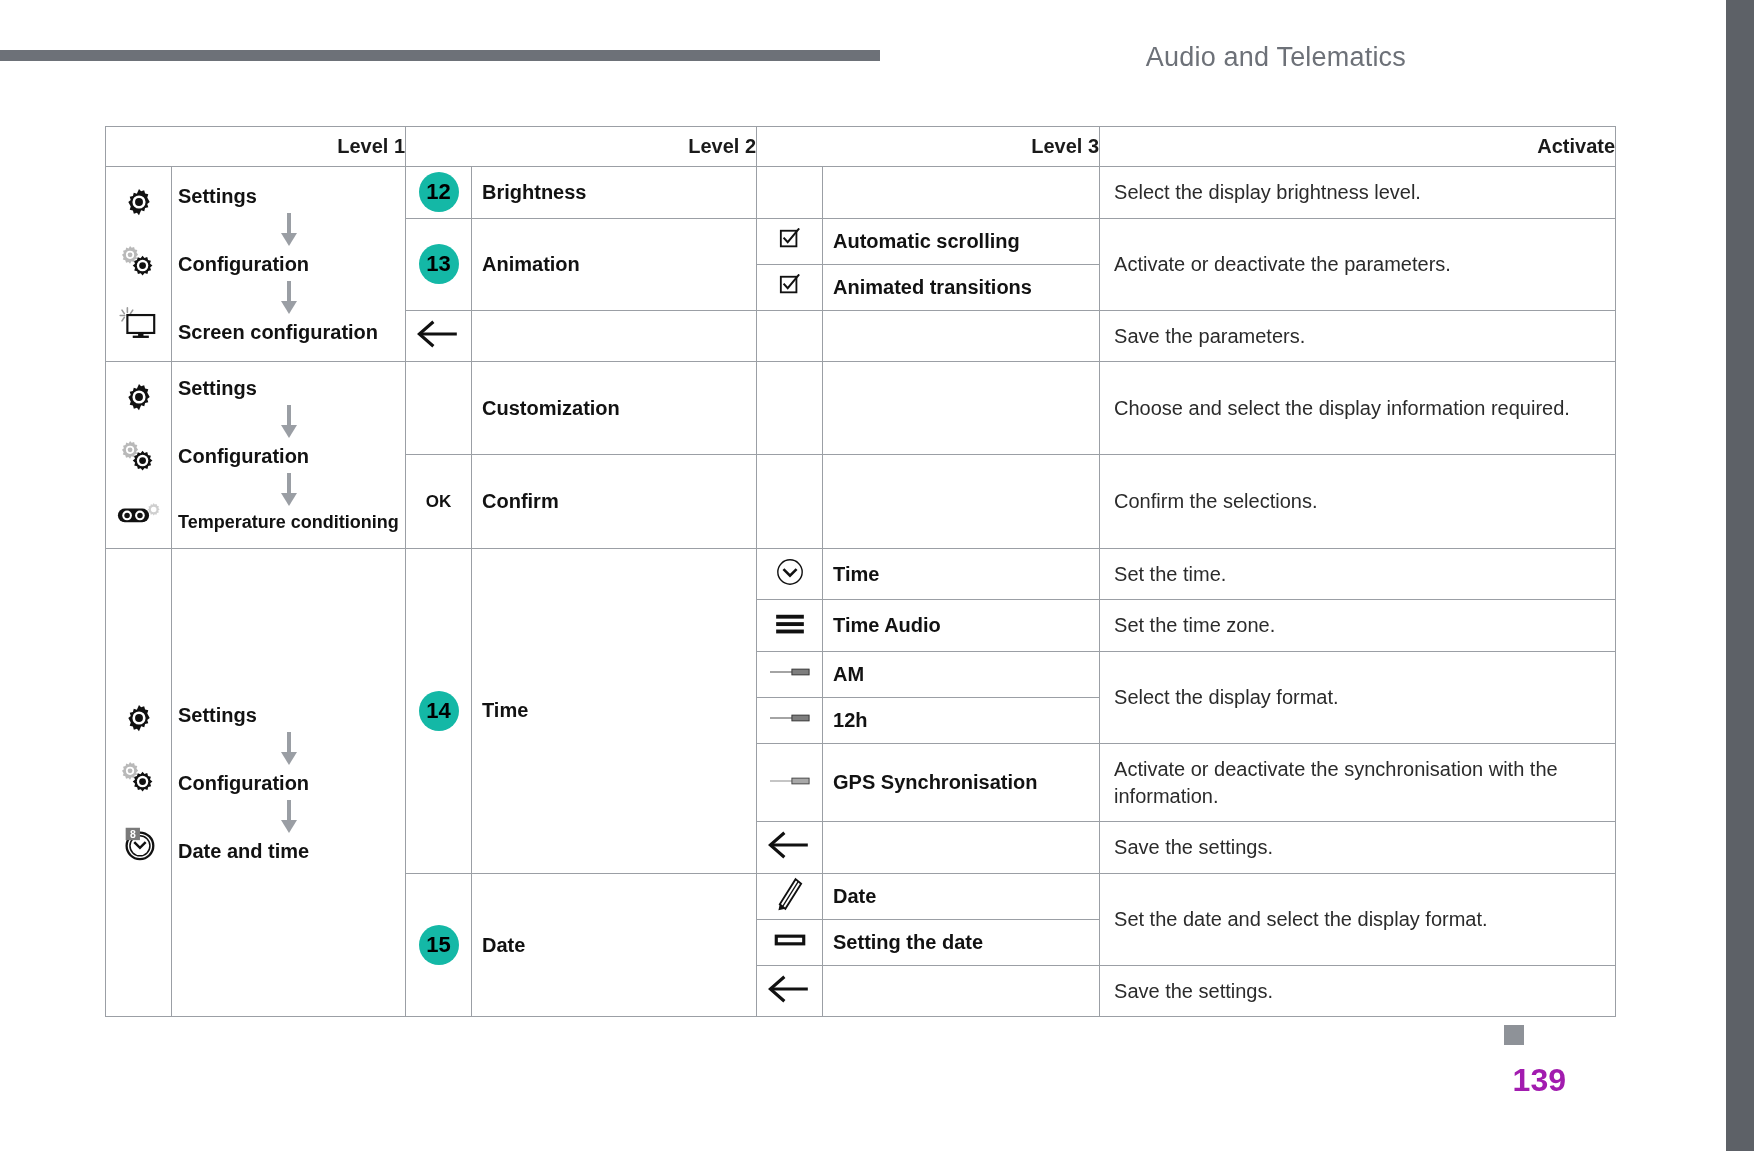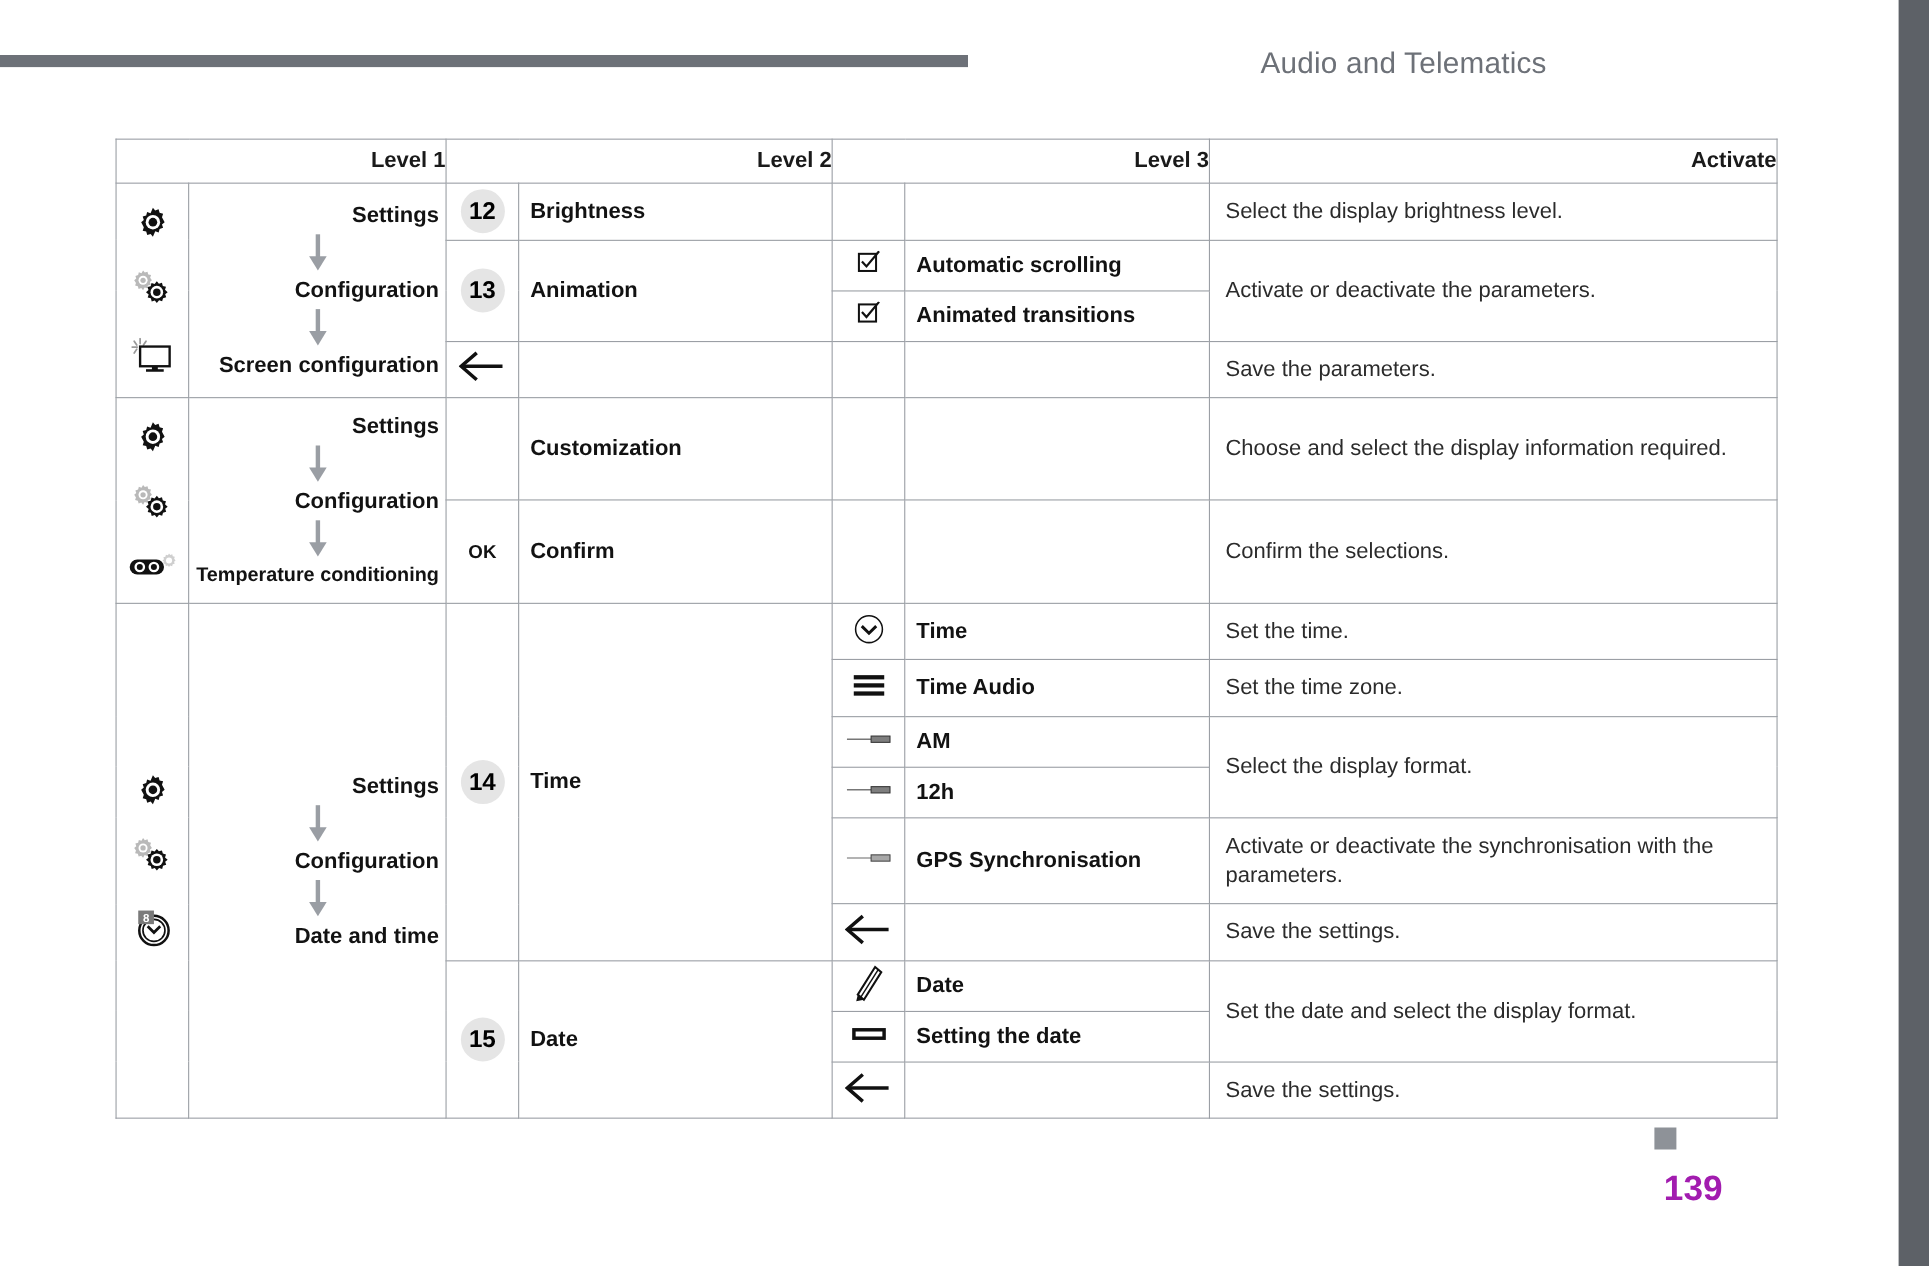--- a/index.html
+++ b/index.html
@@ -78,21 +78,21 @@
   }
   .comment {
     font-size: 20px; color: #2b2b2b;
     padding: 12px 14px;
     line-height: 1.33;
   }
   td.comment-cell { background: #f5f6f6; }
 
   
   .path {
-    text-align: right;
+    text-align: left;
     padding: 14px 6px;
   }
   .path-step {
     font-size: 20px; font-weight: bold; color: #121212; line-height: 1.2;
   }
   .path-step.small { font-size: 18px; }
   .arrow-down {
     width: 10px; height: 34px; margin: 5px auto;
     position: relative;
   }
@@ -112,21 +112,21 @@
   .icon-stack {
     display: flex; flex-direction: column;
     align-items: center; justify-content: center;
     gap: 28px; padding: 10px 0;
   }
 
   
   .num-badge {
     display: inline-flex; align-items: center; justify-content: center;
     width: 40px; height: 40px; border-radius: 50%;
-    background: #e5e5e5; color: #000;
+    background: #14b8a6; color: #000;
     font-size: 22px; font-weight: bold;
   }
   .ok-badge {
     font-size: 17px; font-weight: bold; color: #111;
   }
 
   svg { display: block; }
   .svg-center { display: inline-block; }
 </style>
 </head>
@@ -478,21 +478,21 @@
             <svg width="42" height="14" viewBox="0 0 44 14">
               <line x1="1" y1="7" x2="24" y2="7" stroke="#9a9a9a" stroke-width="1.2"></line>
               <rect x="24" y="4" width="18" height="6" fill="#a8a8a8" stroke="#444" stroke-width="1"></rect>
             </svg>
           </span>
         </td>
         <td>
           <div class="label-bold">GPS Synchronisation</div>
         </td>
         <td class="comment-cell">
-          <div class="comment">Activate or deactivate the synchronisation with the parameters.</div>
+          <div class="comment">Activate or deactivate the synchronisation with the information.</div>
         </td>
       </tr>
 
       <tr>
         <td class="l3icon-col">
           <span class="svg-center">
             <svg width="44" height="30" viewBox="0 0 46 32">
               <path d="M2 16h40" stroke="#111" stroke-width="3.4" fill="none"></path>
               <path d="M17 3L2 16l15 13" stroke="#111" stroke-width="3.4" fill="none"></path>
             </svg>

